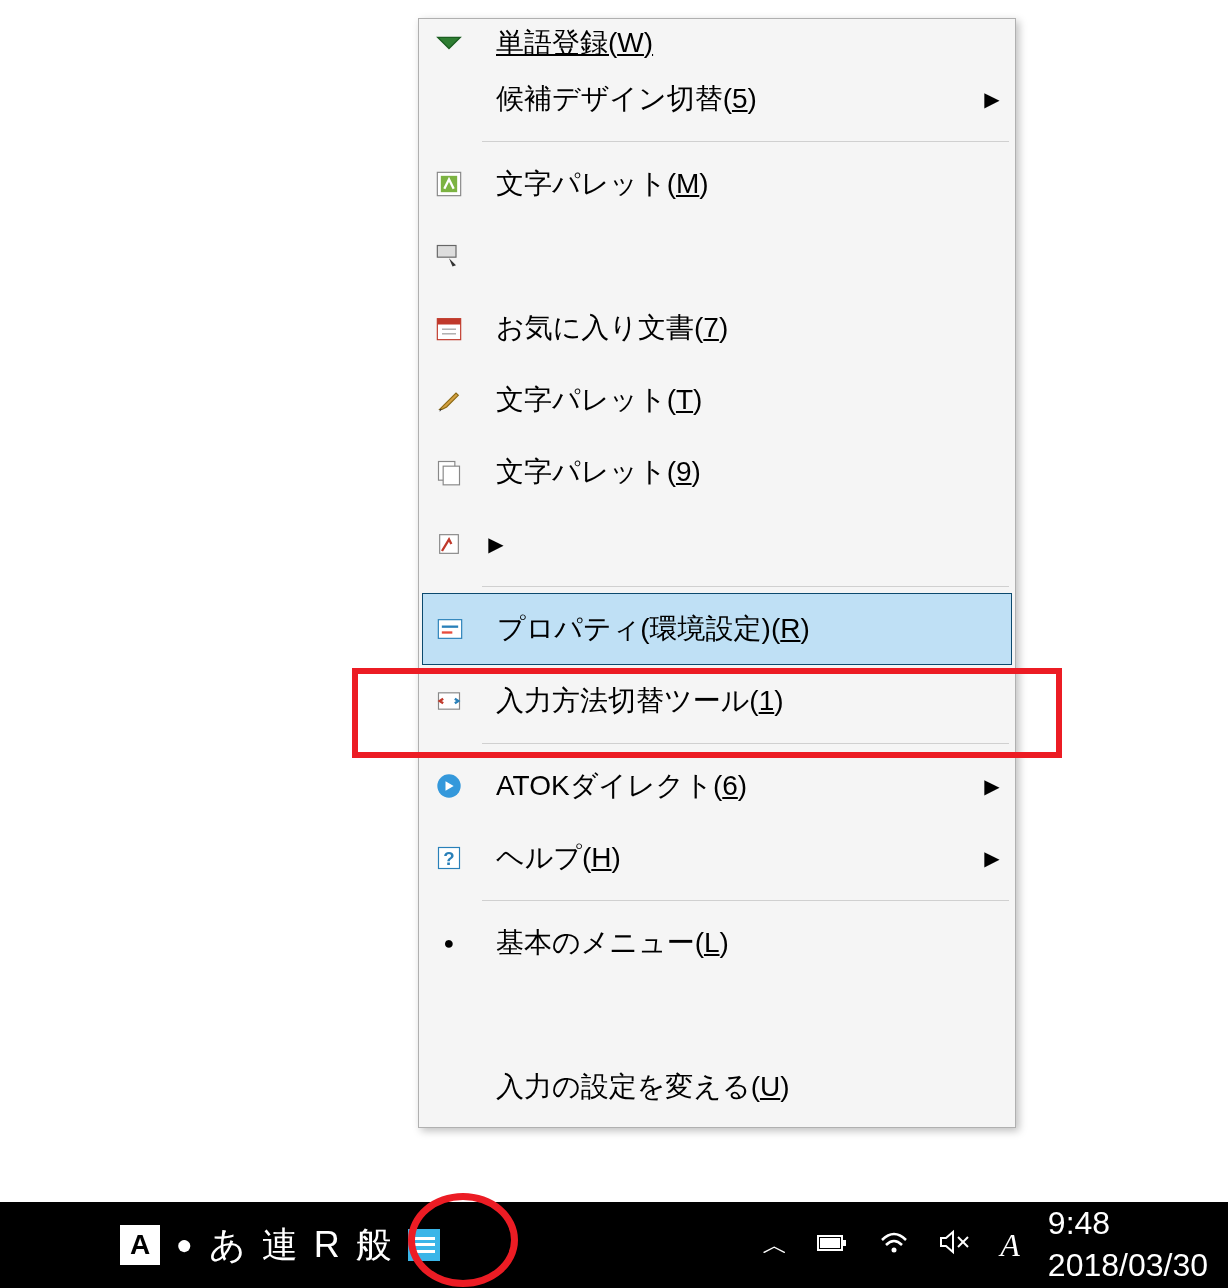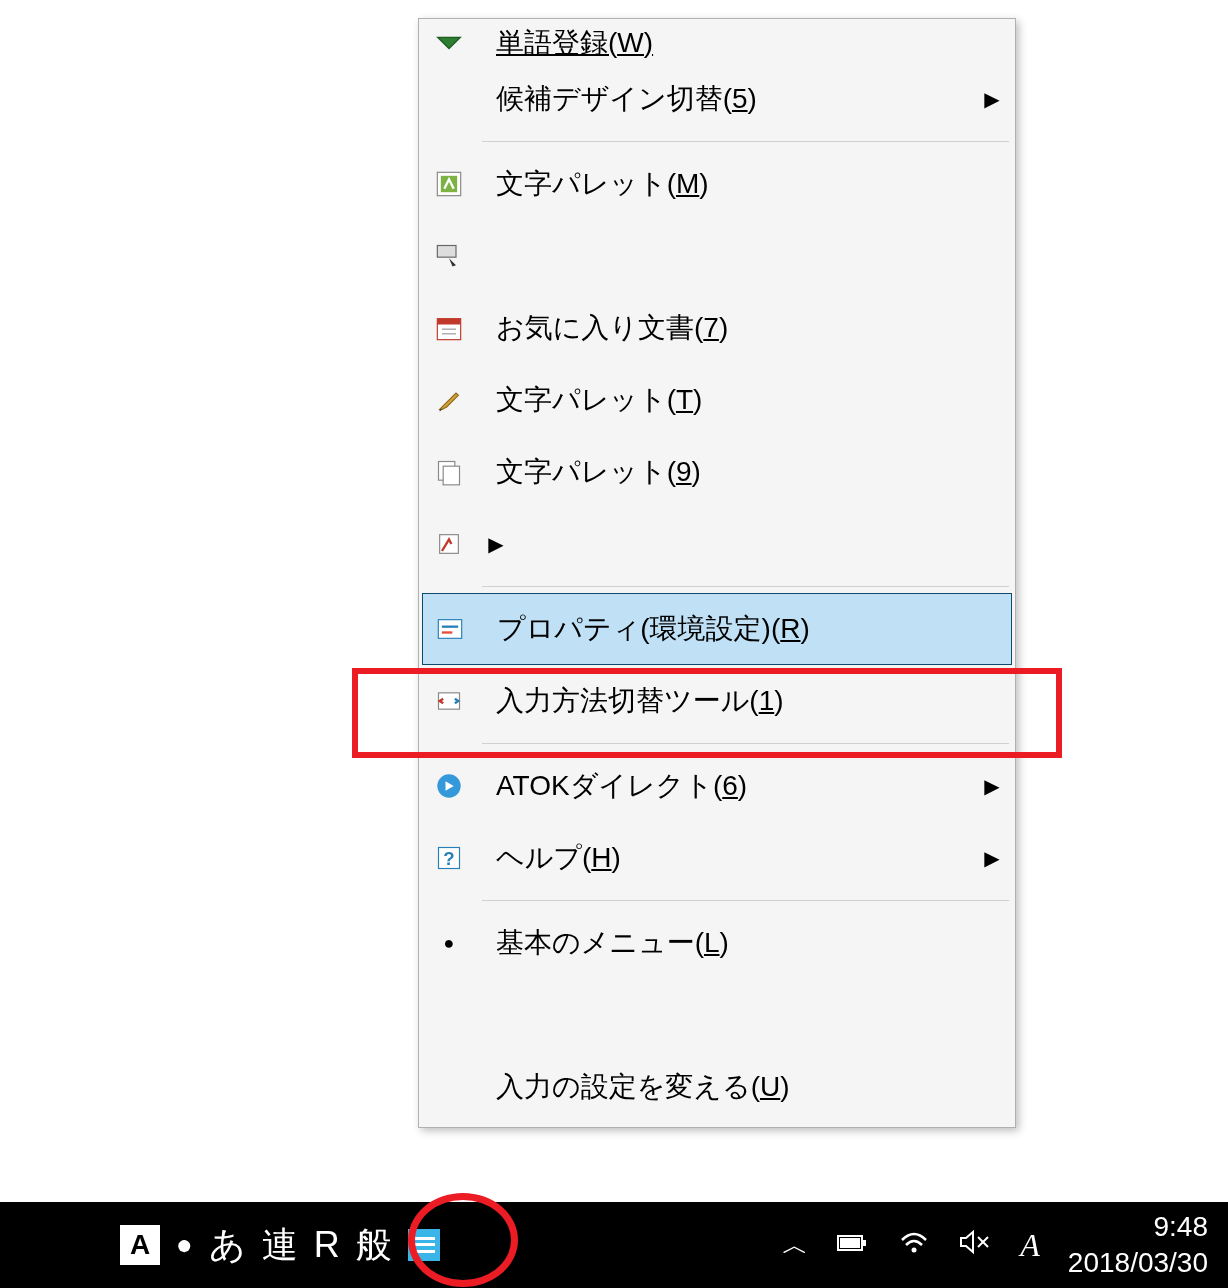--- a/index.html
+++ b/index.html
@@ -128,22 +128,21 @@
     }
     .tray {
       margin-left: auto;
       display: flex;
       align-items: center;
       gap: 28px;
       padding-right: 20px;
     }
     .tray-icons { display: flex; gap: 28px; font-size: 30px; align-items: center; }
     .clock {
-      text-align: right;
-      font-size: 28px;
+      font-size: 32px;
       line-height: 1.3;
     }
     .underline { text-decoration: underline; }
     .icon-svg { width: 28px; height: 28px; }
   </style>
 </head>
 <body>
 
 <div class="context-menu">
 

